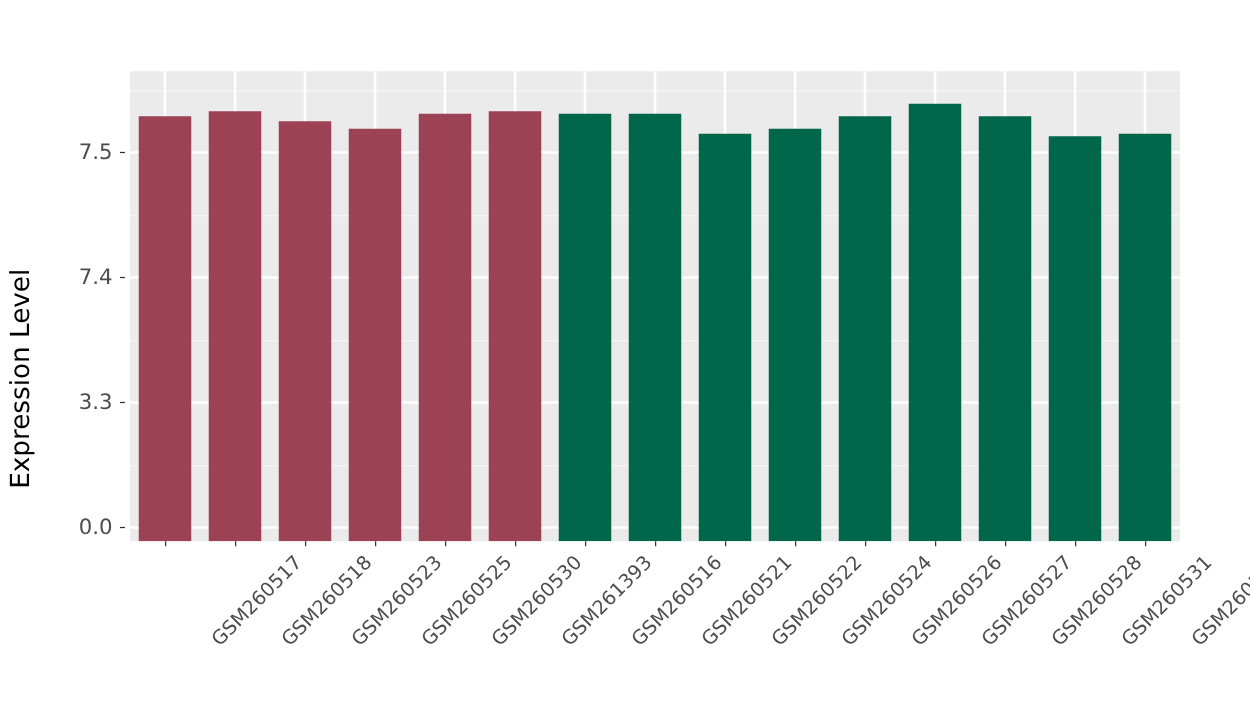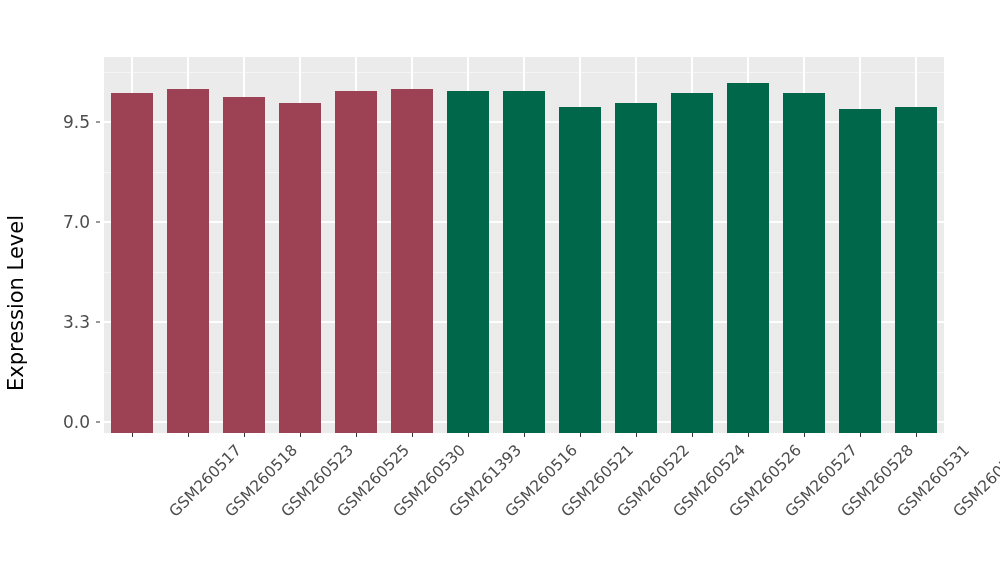--- a/index.html
+++ b/index.html
@@ -73,23 +73,23 @@
 
   <div class="y-axis-title">
     <span class="y-axis-title-inner">Expression Level</span>
   </div>
 
   <div class="y-ticks" id="y-ticks">
       <div class="y-tick" style="top: 422px;">0.0</div>
       <div class="y-tick-mark" style="top: 422px;"></div>
       <div class="y-tick" style="top: 322px;">3.3</div>
       <div class="y-tick-mark" style="top: 322px;"></div>
-      <div class="y-tick" style="top: 222px;">7.0</div>
+      <div class="y-tick" style="top: 222px;">7.4</div>
       <div class="y-tick-mark" style="top: 222px;"></div>
-      <div class="y-tick" style="top: 122px;">9.5</div>
+      <div class="y-tick" style="top: 122px;">7.5</div>
       <div class="y-tick-mark" style="top: 122px;"></div>
     </div>
 
   <div id="panel">
       <div class="grid-major" style="top: 364.3px;"></div>
       <div class="grid-major" style="top: 264.3px;"></div>
       <div class="grid-major" style="top: 164.3px;"></div>
       <div class="grid-major" style="top: 64.3px;"></div>
       <div class="grid-minor" style="top: 314.5px;"></div>
       <div class="grid-minor" style="top: 214.5px;"></div>

